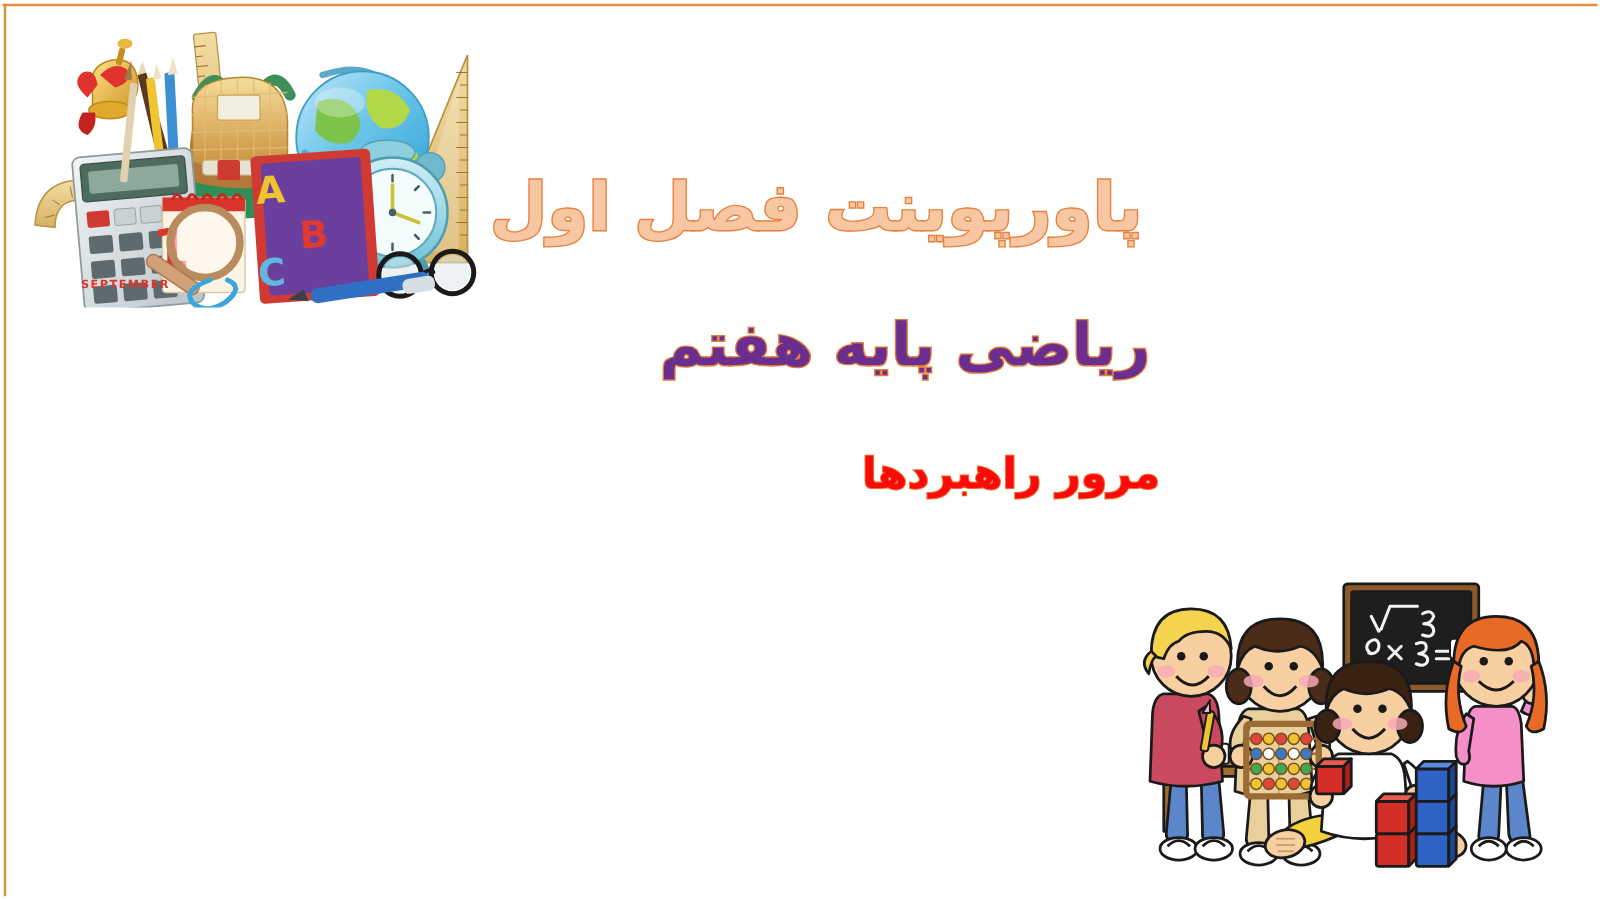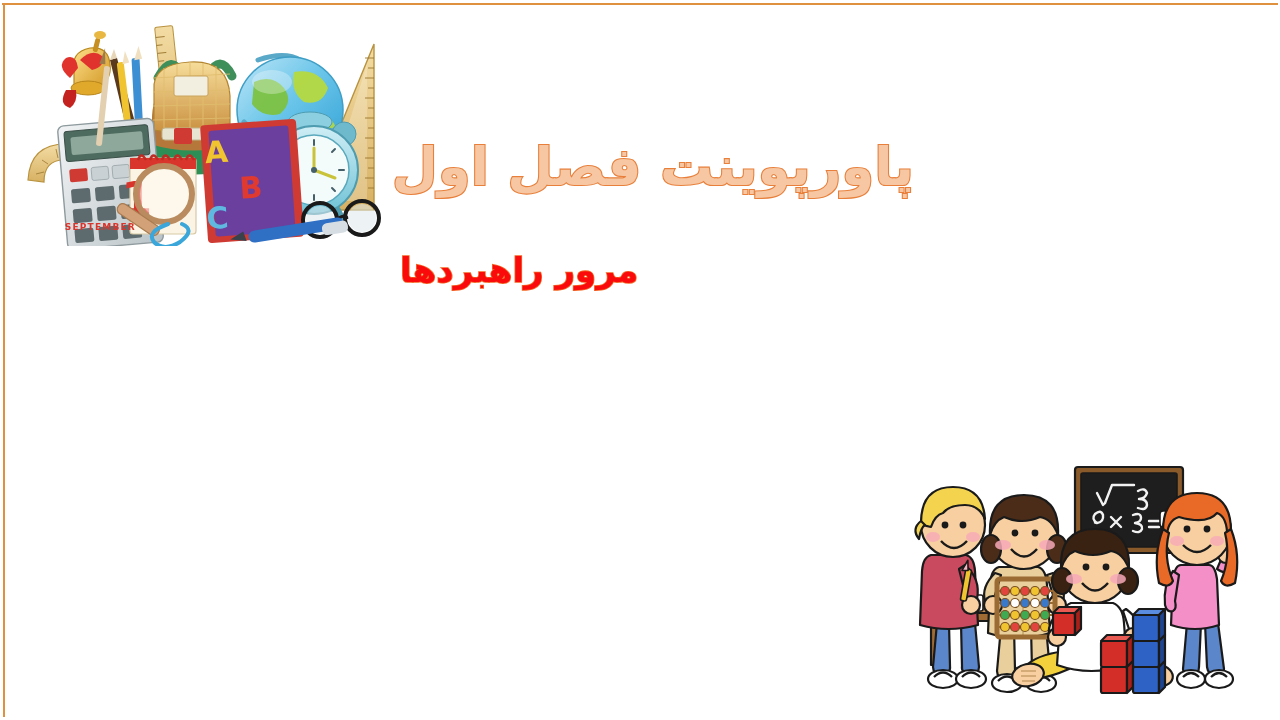--- a/index.html
+++ b/index.html
@@ -31,21 +31,21 @@
     width: 2px; height: 714px;
     background: #e0913f;
   }
 
   
   .text-block {
     position: absolute;
     left: 400px;
     top: 140px;
     width: 520px;
-    text-align: left;
+    text-align: right;
     direction: rtl;
   }
   .title-line {
     font-family: "DejaVu Sans", sans-serif;
     font-weight: bold;
     line-height: 1.0;
     white-space: nowrap;
     letter-spacing: 0px;
   }
   .line-1 {
@@ -326,20 +326,21 @@
 
       <g>
         <rect x="78" y="48" width="6" height="80" rx="2" fill="#e2d0b0" transform="rotate(6 81 88)"></rect>
         <path d="M78 46 L84 46 L82 30 Z" fill="#9c7a4a" transform="rotate(6 81 40)"></path>
       </g>
     </svg>
   </div>
 
   <div class="text-block">
     <div class="title-line line-1">پاورپوینت فصل اول</div>
+    <div class="title-line line-2">ریاضی پایه هفتم</div>
     <div class="title-line line-3">مرور راهبردها</div>
   </div>
 
   <div class="kids">
     <svg viewBox="0 0 355 255" width="355" height="255" xmlns="http://www.w3.org/2000/svg">
       <g stroke="#1a1a1a" stroke-width="2.2" stroke-linejoin="round">
 
         <g>
           <rect x="170" y="22" width="108" height="86" rx="3" fill="#8a5a2b"></rect>
           <rect x="176" y="28" width="96" height="74" rx="2" fill="#1e1e1e" stroke-width="1.6"></rect>

